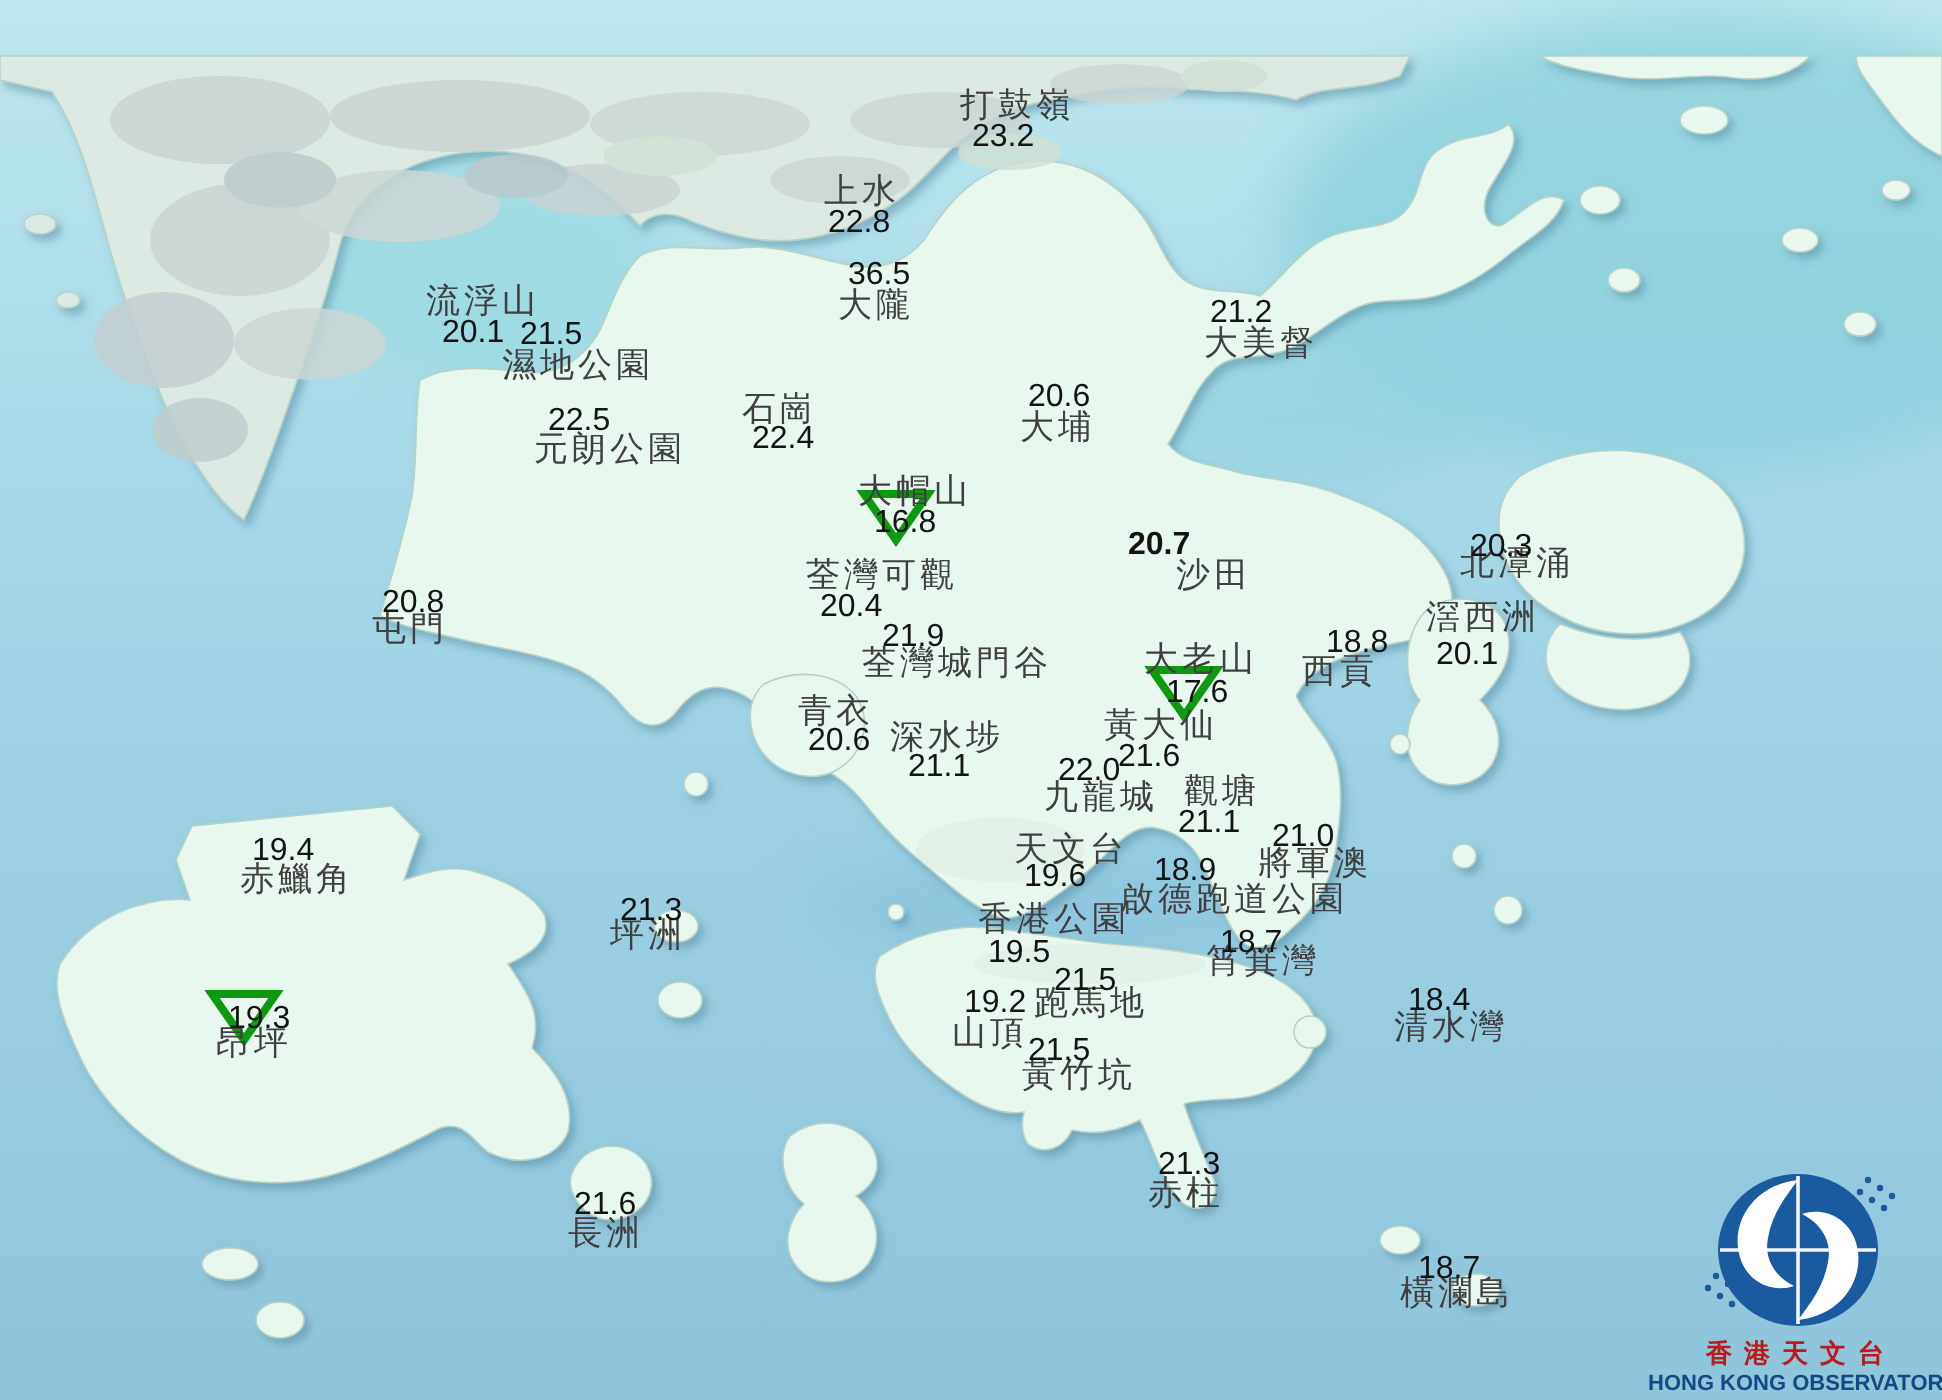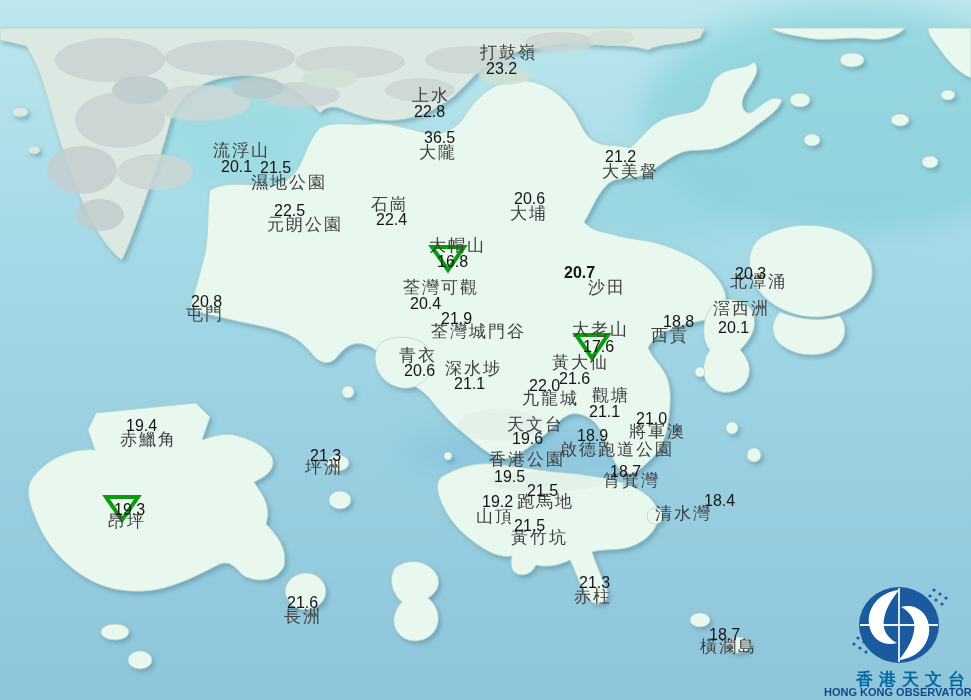--- a/index.html
+++ b/index.html
@@ -22,23 +22,23 @@
   }
   .station-value{
     position:absolute;
     font-family:"Liberation Sans","DejaVu Sans",sans-serif;
     font-size:16px;line-height:15px;color:#141414;
     white-space:nowrap;z-index:6;
   }
   .marker{position:absolute;z-index:4;}
   #logo{position:absolute;left:830px;top:582px;width:141px;height:118px;z-index:8;}
   #logo .cn{
-    position:absolute;left:0;top:86px;width:141px;text-align:right;
+    position:absolute;left:0;top:86px;width:141px;text-align:center;
     font-family:"DejaVu Serif","Liberation Serif",serif;
-    font-size:17px;font-weight:600;letter-spacing:6px;color:#0369a1;white-space:nowrap;
+    font-size:13px;font-weight:600;letter-spacing:6px;color:#b91c1c;white-space:nowrap;
   }
   #logo .en{
     position:absolute;left:-6px;top:104px;width:153px;text-align:center;
     font-size:11px;font-weight:bold;letter-spacing:0px;color:#134a86;white-space:nowrap;
   }
 </style>
 </head>
 <body>
 
 <div id="map-root">
@@ -249,21 +249,21 @@
       <div class="marker" style="left: 102px; top: 494px;"><svg width="40" height="30" viewBox="0 0 40 30">
           <polygon points="4,3 36,3 20,26" fill="none" stroke="#0a9b0f" stroke-width="4"></polygon>
         </svg></div>
       <div class="station-value" style="left: 114px; top: 502px;">19.3</div>
       <div class="station-name" style="left: 108px; top: 513px;">昂坪</div>
       <div class="station-value" style="left: 287px; top: 595px;">21.6</div>
       <div class="station-name" style="left: 284px; top: 608px;">長洲</div>
       <div class="station-value" style="left: 579px; top: 575px;">21.3</div>
       <div class="station-name" style="left: 574px; top: 588px;">赤柱</div>
       <div class="station-value" style="left: 704px; top: 493px;">18.4</div>
-      <div class="station-name" style="left: 655px; top: 505px;">清水灣</div>
+      <div class="station-name" style="left: 697px; top: 505px;">清水灣</div>
       <div class="station-value" style="left: 709px; top: 627px;">18.7</div>
       <div class="station-name" style="left: 700px; top: 638px;">橫瀾島</div>
     </div>
 
   <div id="logo">
     <svg width="141" height="86" viewBox="0 0 141 86">
       <g fill="#1a5a9e">
         <circle cx="104" cy="8" r="1.6"></circle>
           <circle cx="110" cy="12" r="1.6"></circle>
           <circle cx="116" cy="16" r="1.6"></circle>

